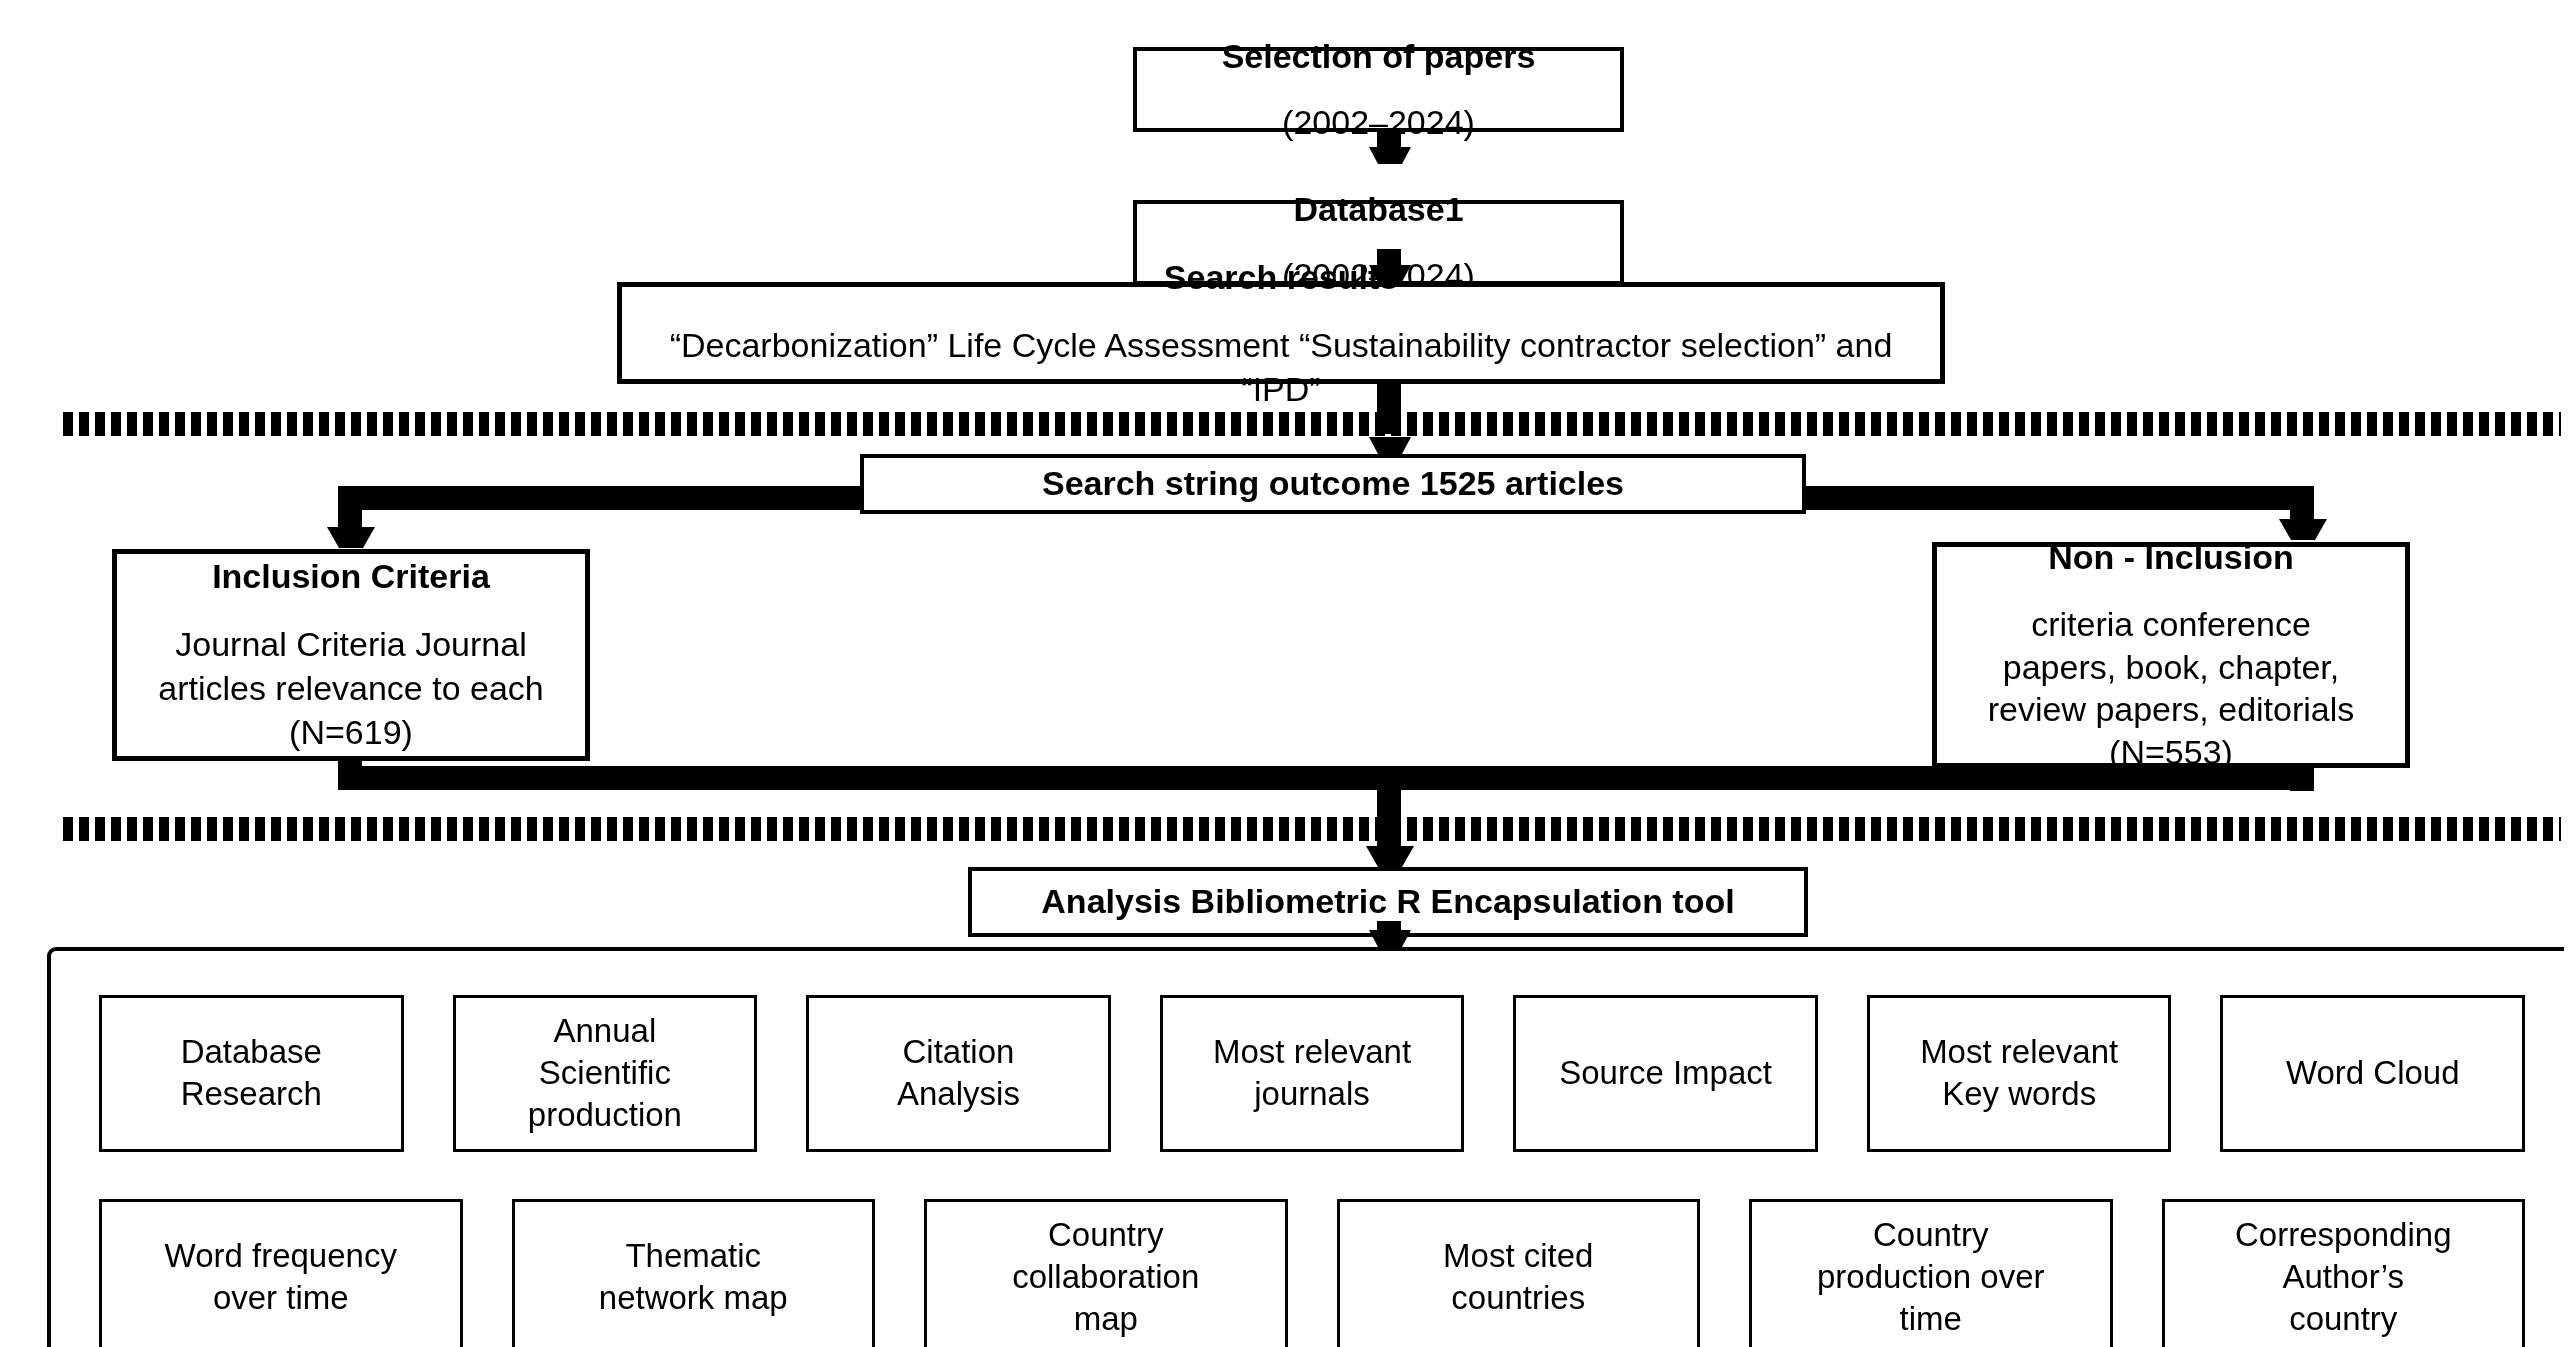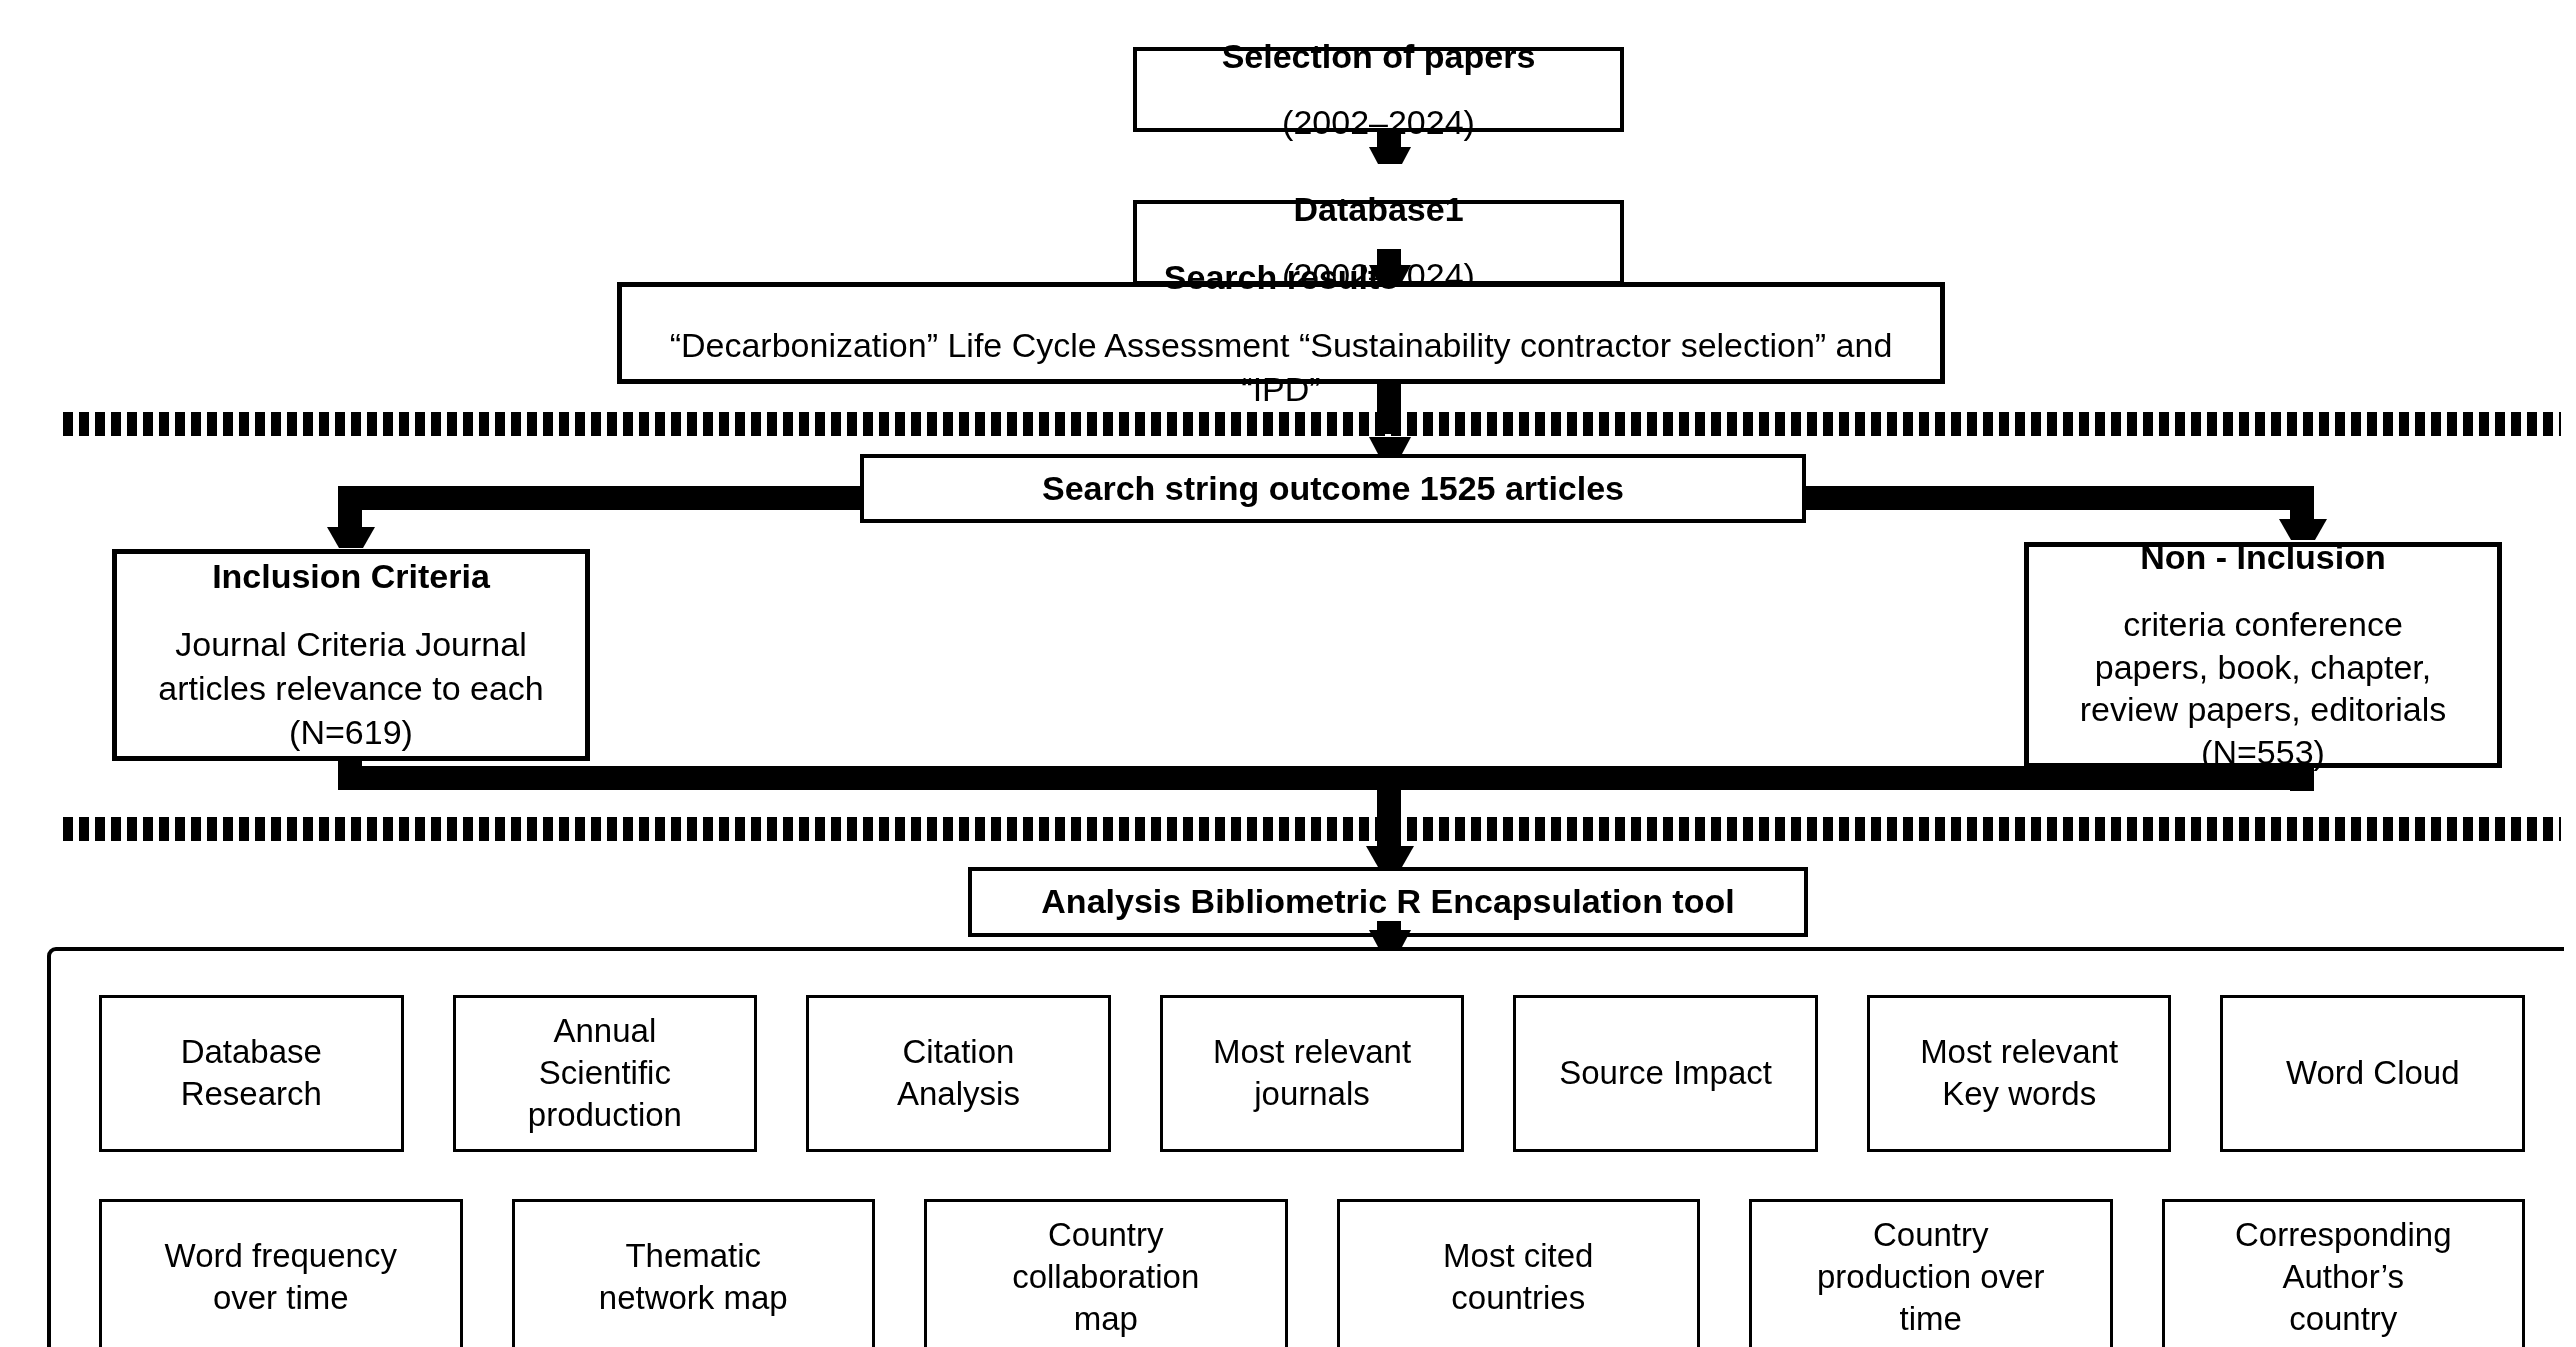--- a/index.html
+++ b/index.html
@@ -92,40 +92,40 @@
   <div class="box" style="left:593px; top:258px; width:1328px; height:102px; border-width:5.5px; line-height:1.3;">
     <div class="title">Search results</div>
     <div>“Decarbonization” Life Cycle Assessment “Sustainability contractor selection” and “IPD”</div>
   </div>
 
   <div class="dashed" style="left:39px; top:388px; width:2498px;"></div>
 
   <div class="vline" style="left:1353px; top:360px; width:3.7px; height:50px;"></div>
   <div class="arrowhead" style="left:1345px; top:413px;"></div>
 
-  <div class="box" style="left:836px; top:430px; width:946px; height:69px;">
+  <div class="box" style="left:836px; top:430px; width:946px; height:60px;">
     <div class="title">Search string outcome 1525 articles</div>
   </div>
 
   <div class="hline" style="left:316px; top:462px; width:522px; height:4.9px;"></div>
   <div class="vline" style="left:314px; top:462px; width:4.3px; height:43px;"></div>
   <div class="arrowhead big" style="left:303px; top:503px;"></div>
 
   <div class="hline" style="left:1779px; top:462px; width:491px; height:4.9px;"></div>
   <div class="vline" style="left:2266px; top:462px; width:4.3px; height:36px;"></div>
   <div class="arrowhead big" style="left:2255px; top:495px;"></div>
 
   <div class="box" style="left:88px; top:525px; width:478px; height:212px; border-width:5.5px;">
     <div class="title">Inclusion Criteria</div>
     <div class="pre">Journal Criteria Journal
 articles relevance to each
 (N=619)</div>
   </div>
 
-  <div class="box" style="left:2000px; top:518px; width:478px; height:226px; border-width:5.5px; line-height:1.26;">
+  <div class="box" style="left:1908px; top:518px; width:478px; height:226px; border-width:5.5px; line-height:1.26;">
     <div class="title">Non - Inclusion</div>
     <div class="pre">criteria conference
 papers, book, chapter,
 review papers, editorials
 (N=553)</div>
   </div>
 
   <div class="vline" style="left:314px; top:736px; width:4.3px; height:13.5px;"></div>
   <div class="hline" style="left:314px; top:742px; width:1956px; height:7.4px;"></div>
   <div class="vline" style="left:2266px; top:743px; width:4.3px; height:6.8px;"></div>

